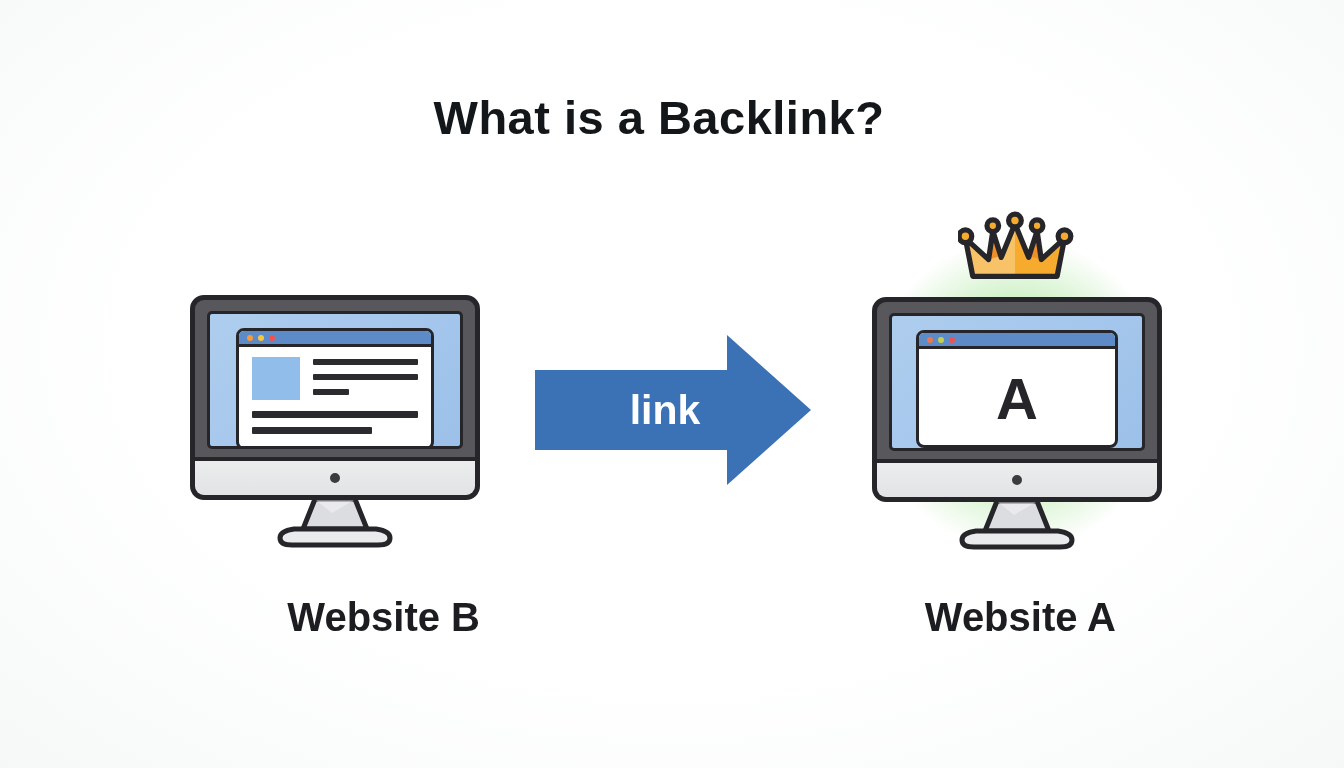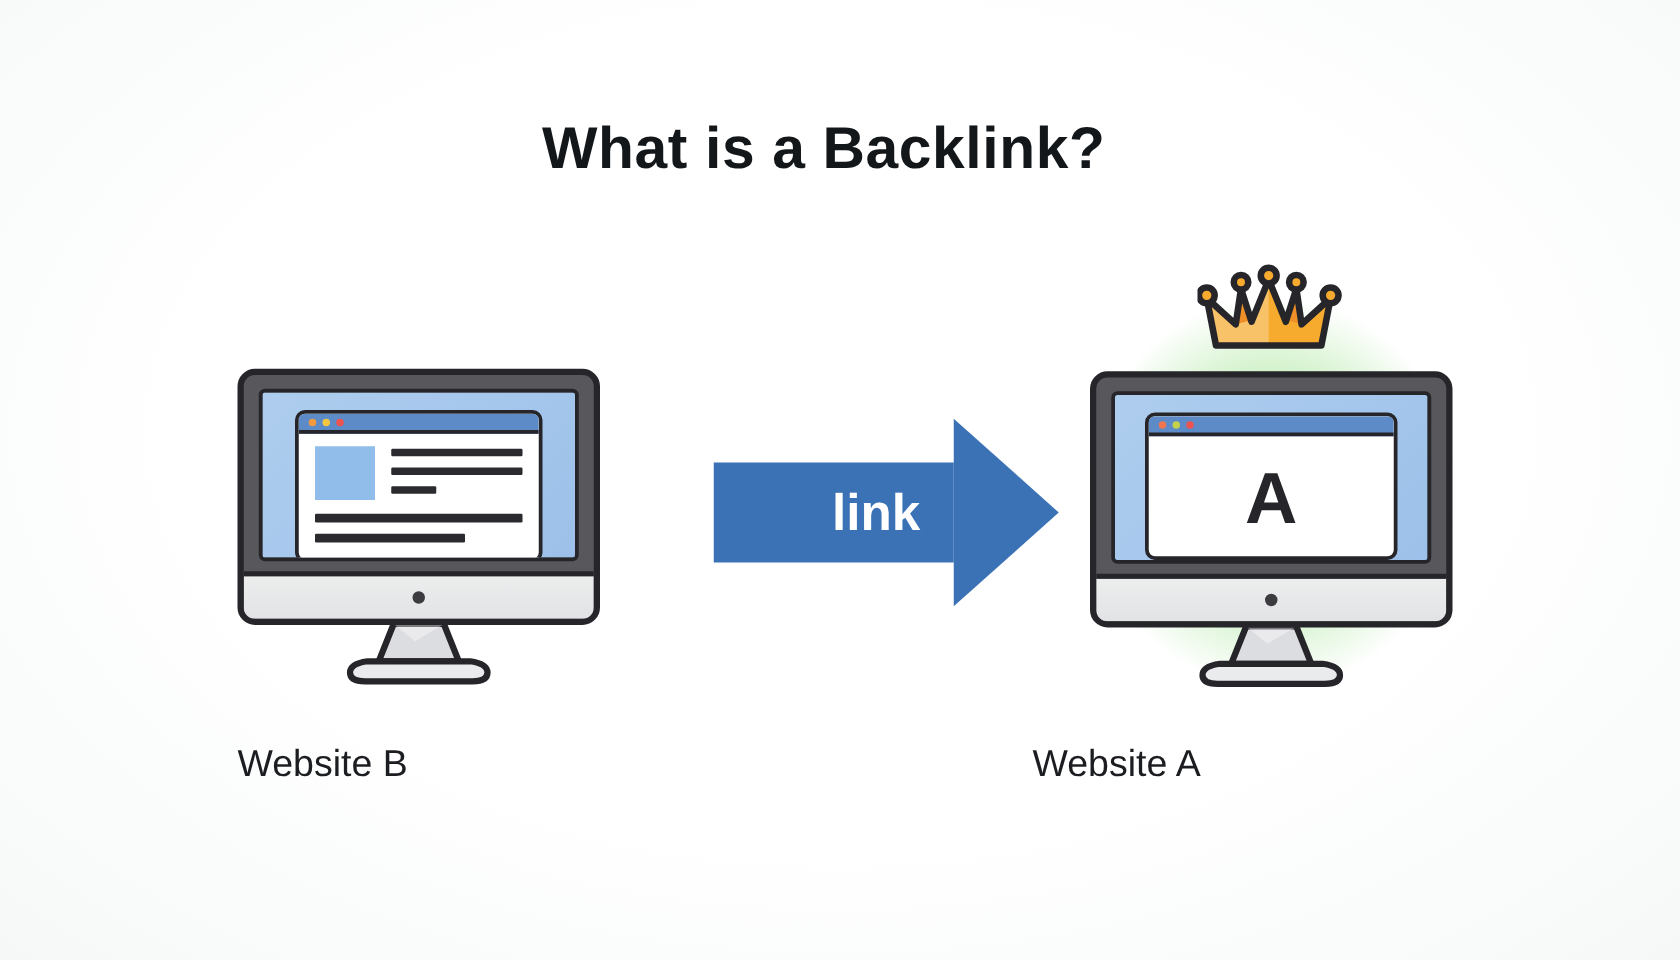--- a/index.html
+++ b/index.html
@@ -115,39 +115,39 @@
 
   
   .arrow {
     left: 535px; top: 335px; height: 150px;
     display: flex; align-items: center;
     z-index: 1;
   }
   .arrow-shaft {
     width: 192px; height: 80px;
     background: #3a72b5;
-    display: flex; align-items: center; justify-content: center; margin-left: 36px;
+    display: flex; align-items: center; justify-content: center;
   }
   .arrow-label {
     color: #ffffff;
     font-size: 41px; font-weight: bold;
     transform: translateX(34px);
     line-height: 1;
   }
   .arrow-head {
     width: 0; height: 0;
     border-top: 75px solid transparent;
     border-bottom: 75px solid transparent;
     border-left: 84px solid #3a72b5;
   }
 
   
   .site-label {
-    width: 290px; text-align: left;
-    font-size: 30px; font-weight: normal;
+    width: 290px; text-align: right;
+    font-size: 40px; font-weight: bold;
     color: #1b1d20;
   }
   .label-b { left: 190px; top: 595px; }
   .label-a { left: 826px; top: 595px; z-index: 2; }
 
   .monitor-b { left: 190px; top: 295px; }
   .monitor-a { left: 872px; top: 297px; }
 </style>
 </head>
 <body>

